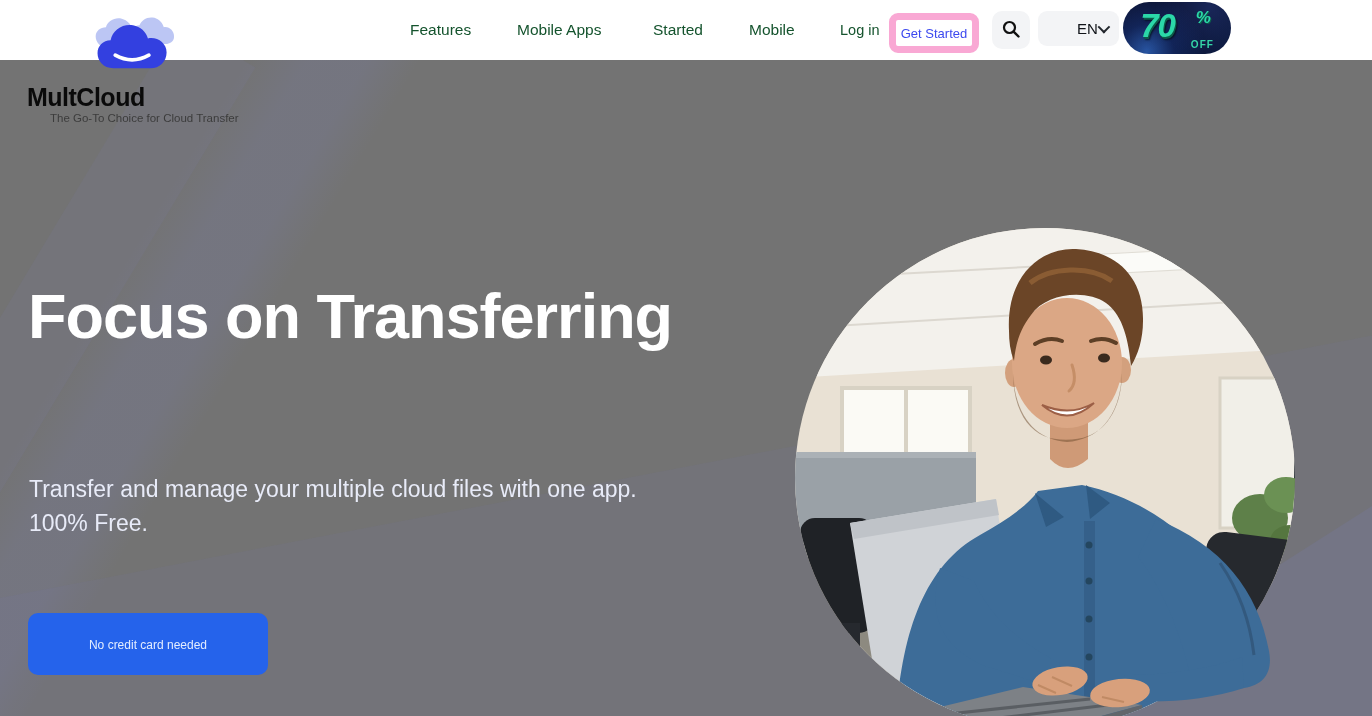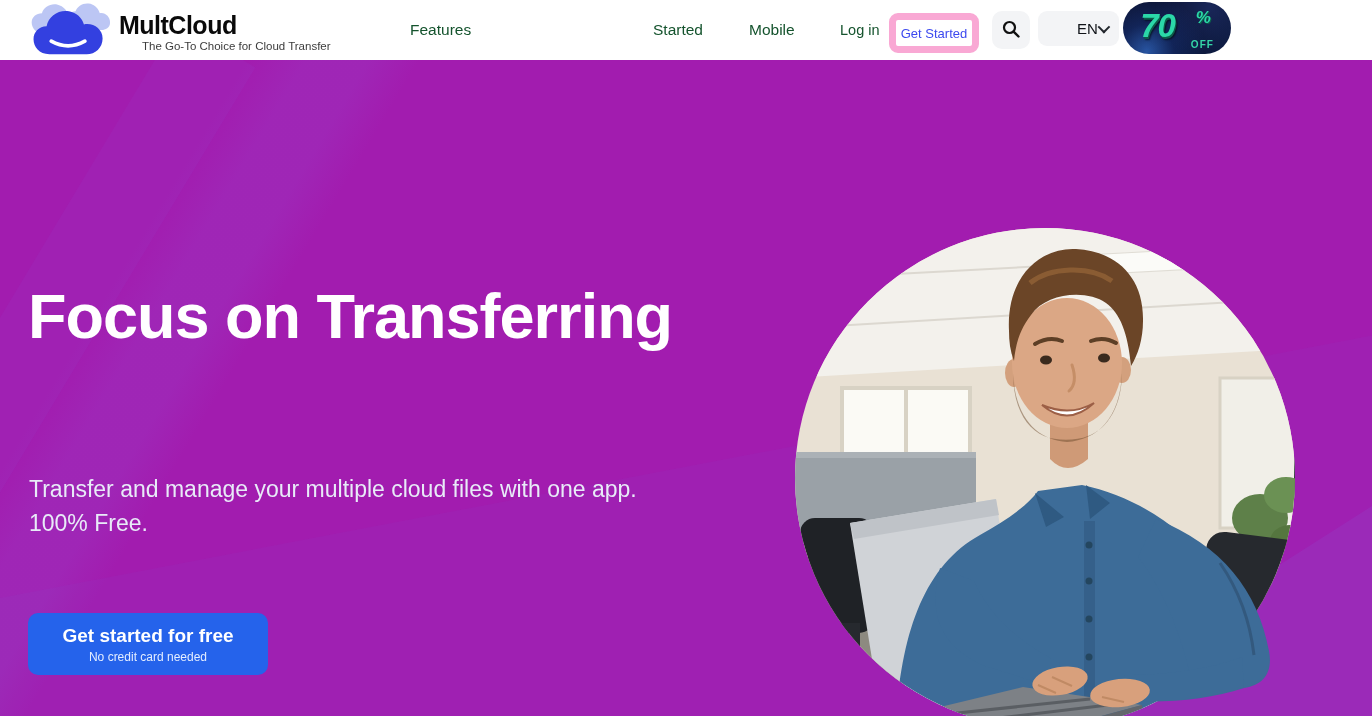--- a/index.html
+++ b/index.html
@@ -4,21 +4,21 @@
 <style>
   * { margin:0; padding:0; box-sizing:border-box; }
   html,body { width:1372px; height:716px; overflow:hidden; }
   body { font-family:"Liberation Sans", sans-serif; position:relative; background:#fff; }
 
   
   .header {
     position:absolute; left:0; top:0; width:1372px; height:60px;
     background:#ffffff; display:flex; align-items:center; z-index:10;
   }
-  .logo-wrap { position:absolute; left:27px; top:2px; display:flex; align-items:center; gap:8px; }
+  .logo-wrap { position:absolute; left:27px; top:16px; display:flex; align-items:center; gap:8px;flex-direction:column; }
   .logo-text-block { display:flex; flex-direction:column; justify-content:center; }
   .logo-name { font-size:25px; font-weight:800; color:#0a0a0a; letter-spacing:-0.5px; line-height:26px; }
   .logo-tagline { font-size:11.5px; color:#3c3c3c; margin-top:2px;margin-left:23px; }
 
   .nav-link { position:absolute; top:0; height:60px; display:flex; align-items:center;
     font-size:15.5px; color:#14532d; cursor:pointer; }
   .nav-features { left:410px; }
   .nav-mobile   { left:517px; }
   .nav-pricing  { left:653px; }
   .nav-support  { left:749px; }
@@ -60,21 +60,21 @@
     letter-spacing:-1px;
   }
   .promo-sign { font-size:17px; font-weight:800; font-style:italic; color:#2bd8a8;
     text-shadow:1px 1px 0 #0c5c49; margin-left:2px; }
   .promo-col { display:flex; flex-direction:column; align-items:center; }
   .promo-off { font-size:10px; font-weight:700; color:#35d6a8; letter-spacing:1px; margin-top:14px; }
 
   
   .hero {
     position:absolute; left:0; top:60px; width:1372px; height:656px;
-    background:#a21caf; overflow:hidden;
+    background:#737373; overflow:hidden;
   }
   .streak1 { position:absolute; left:60px; top:-120px; width:150px; height:900px;
     background:linear-gradient(90deg, rgba(130,140,255,0) 0%, rgba(130,140,255,0.09) 35%, rgba(130,140,255,0.09) 70%, rgba(130,140,255,0) 100%);
     transform:rotate(31deg); transform-origin:center; }
   .streak2 { position:absolute; left:-60px; top:-80px; width:90px; height:900px;
     background:rgba(130,140,255,0.05); transform:rotate(31deg); }
   .wedge-bottom { position:absolute; left:0; top:0; width:100%; height:100%;
     background:rgba(110,120,235,0.05);
     clip-path:polygon(0 82%, 100% 42%, 100% 100%, 0 100%); }
   .tri-corner { position:absolute; left:0; top:0; width:100%; height:100%;
@@ -117,20 +117,21 @@
         <path d="M26,42 Q44,52 62,42" stroke="#ffffff" stroke-width="4" fill="none" stroke-linecap="round"></path>
       </svg>
     </span>
     <div class="logo-text-block">
       <div class="logo-name">MultCloud</div>
       <div class="logo-tagline">The Go-To Choice for Cloud Transfer</div>
     </div>
   </div>
 
   <div class="nav-link nav-features">Features</div>
+  <div class="nav-link nav-mobile">Mobile Apps</div>
   <div class="nav-link nav-pricing">Started</div>
   <div class="nav-link nav-support">Mobile</div>
   <div class="nav-link nav-login">Log in</div>
 
   <button class="btn-get-started">Get Started</button>
 
   <button class="btn-search">
     <span>
       <svg width="20" height="20" viewBox="0 0 20 20">
         <circle cx="8.5" cy="8.5" r="5.5" fill="none" stroke="#111" stroke-width="2.2"></circle>
@@ -163,21 +164,20 @@
 
   <h1 class="hero-heading"><span>Focus on Transferring</span><br>
   </h1>
 
   <div class="hero-sub">
     <span>Transfer and manage your multiple cloud files with one app.</span><br>
     <span>100% Free.</span>
   </div>
 
   <button class="cta-btn">
-    <span class="cta-label">Get started for free</span>
     <span class="cta-sublabel">No credit card needed</span>
   </button>
 
   <div class="photo-wrap">
     <svg width="520" height="520" viewBox="0 0 520 520">
       <defs>
         <clipPath id="circ">
             <circle cx="255" cy="255" r="250"></circle>
           </clipPath>
       </defs>

